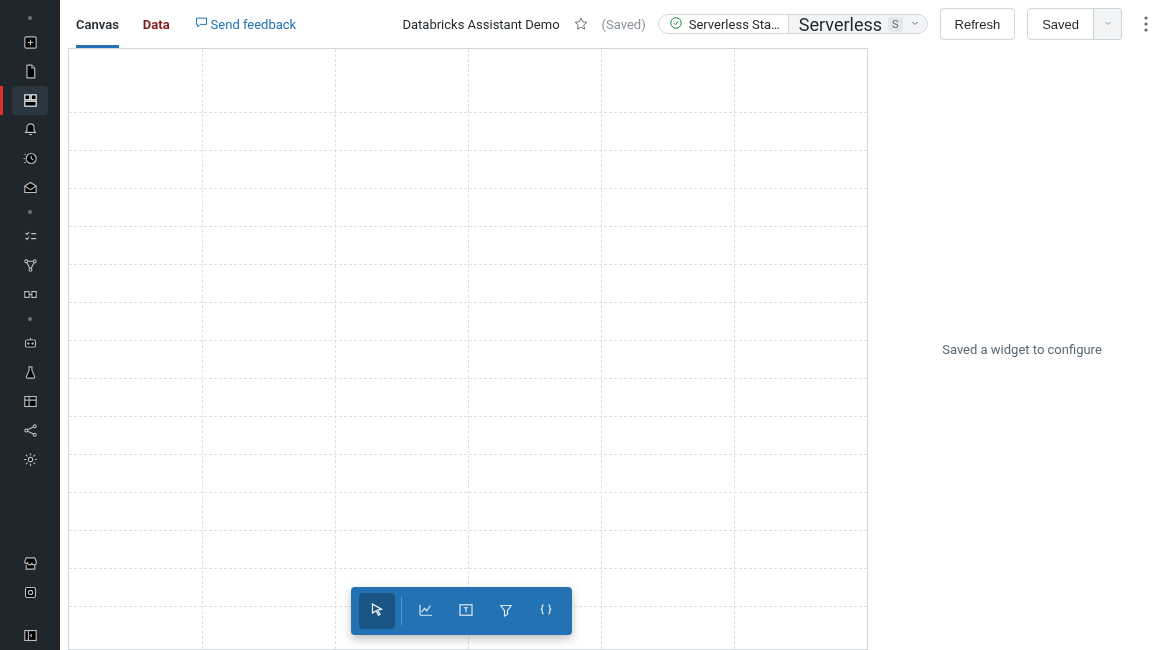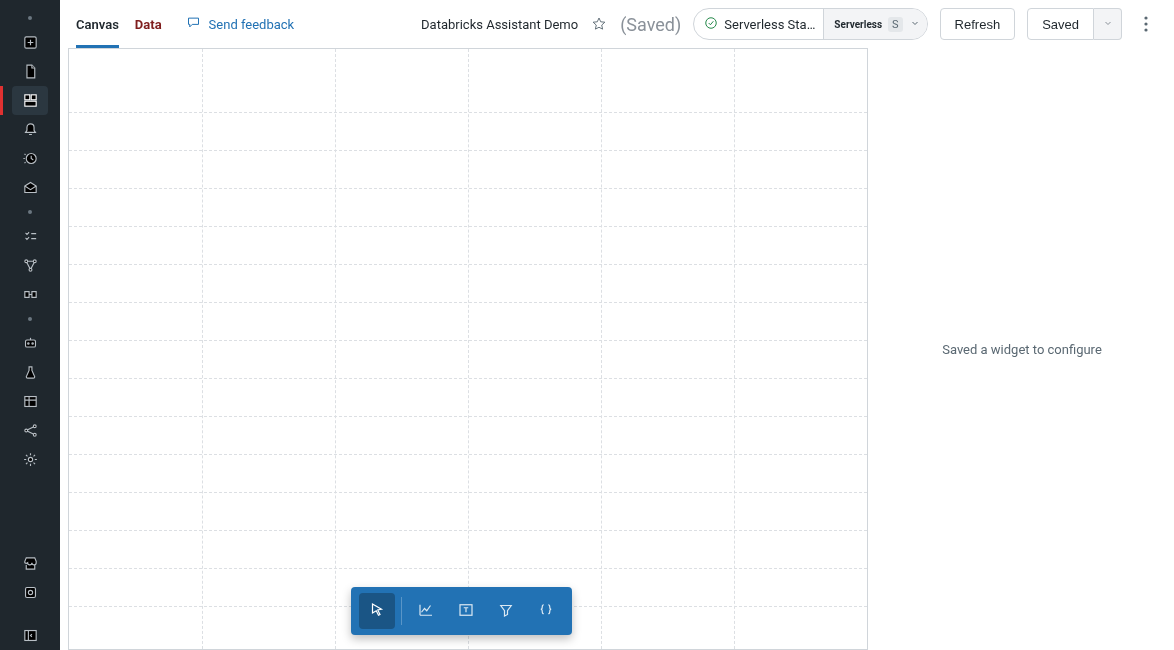--- a/index.html
+++ b/index.html
@@ -69,21 +69,21 @@
   .topbar {
     height: 48px;
     display: flex;
     align-items: center;
     padding: 0 16px;
     gap: 12px;
   }
 
   .tabs {
     display: flex;
-    gap: 16px;
+    gap: 24px;
     align-items: center;
     height: 100%;
   }
   .tab {
     height: 100%;
     display: flex;
     align-items: center;
     font-size: 13px;
     color: #7f1d1d;
     border-bottom: 3px solid transparent;
@@ -93,21 +93,21 @@
   }
   .tab.active {
     color: #1f272d;
     border-bottom-color: #2272b4;
     font-weight: 600;
   }
 
   .feedback {
     display: flex;
     align-items: center;
-    gap: 8px;
+    gap: 2px;
     color: #2272b4;
     font-size: 13px;
     cursor: pointer;
     margin-left: 12px;
   }
   .feedback svg { width: 15px; height: 15px; }
   .feedback svg * { stroke: #2272b4; }
 
   .topbar .flex-spacer { flex: 1; }
 
@@ -115,29 +115,29 @@
     font-size: 13px;
     color: #1f272d;
     margin-left: 40px;
   }
   .star-icon { cursor: pointer; width:18px; height:18px; display:flex; align-items:center; justify-content:center; }
   .star-icon svg { width:16px; height:16px; }
   .star-icon svg * { stroke:#5a6872; fill:none; }
 
   .saved {
     color: #8a9199;
-    font-size: 18px;
+    font-size: 13px;
   }
 
   .compute-box {
     display: flex;
     align-items: center;
     border: 1px solid #d0d5da;
     border-radius: 16px;
-    height: 32px;
+    height: 20px;
     overflow: hidden;
     cursor: pointer;
   }
   .compute-box .cb-left {
     display: flex;
     align-items: center;
     gap: 6px;
     padding: 0 8px 0 10px;
     font-size: 13px;
     color: #1f272d;
@@ -150,21 +150,21 @@
   .compute-box .cb-left .chk svg path { stroke:#15803d; fill:none; }
   .compute-box .cb-right {
     display: flex;
     align-items: center;
     gap: 6px;
     padding: 0 6px 0 10px;
     background: #f3f4f6;
     border-left: 1px solid #d0d5da;
     height: 100%;
   }
-  .compute-box .cb-right .lbl { font-size:10px; color:#1f272d;font-weight:bold; }
+  .compute-box .cb-right .lbl { font-size:18px; color:#1f272d; }
   .compute-box .cb-right .badge {
     font-size:11px; color:#5a6872;
     background:#e4e7ea; border-radius:3px;
     padding:1px 4px;
   }
   .compute-box .cb-right .chev svg { width:12px; height:12px; }
   .compute-box .cb-right .chev svg * { stroke:#5a6872; }
 
   .btn {
     height: 32px;

